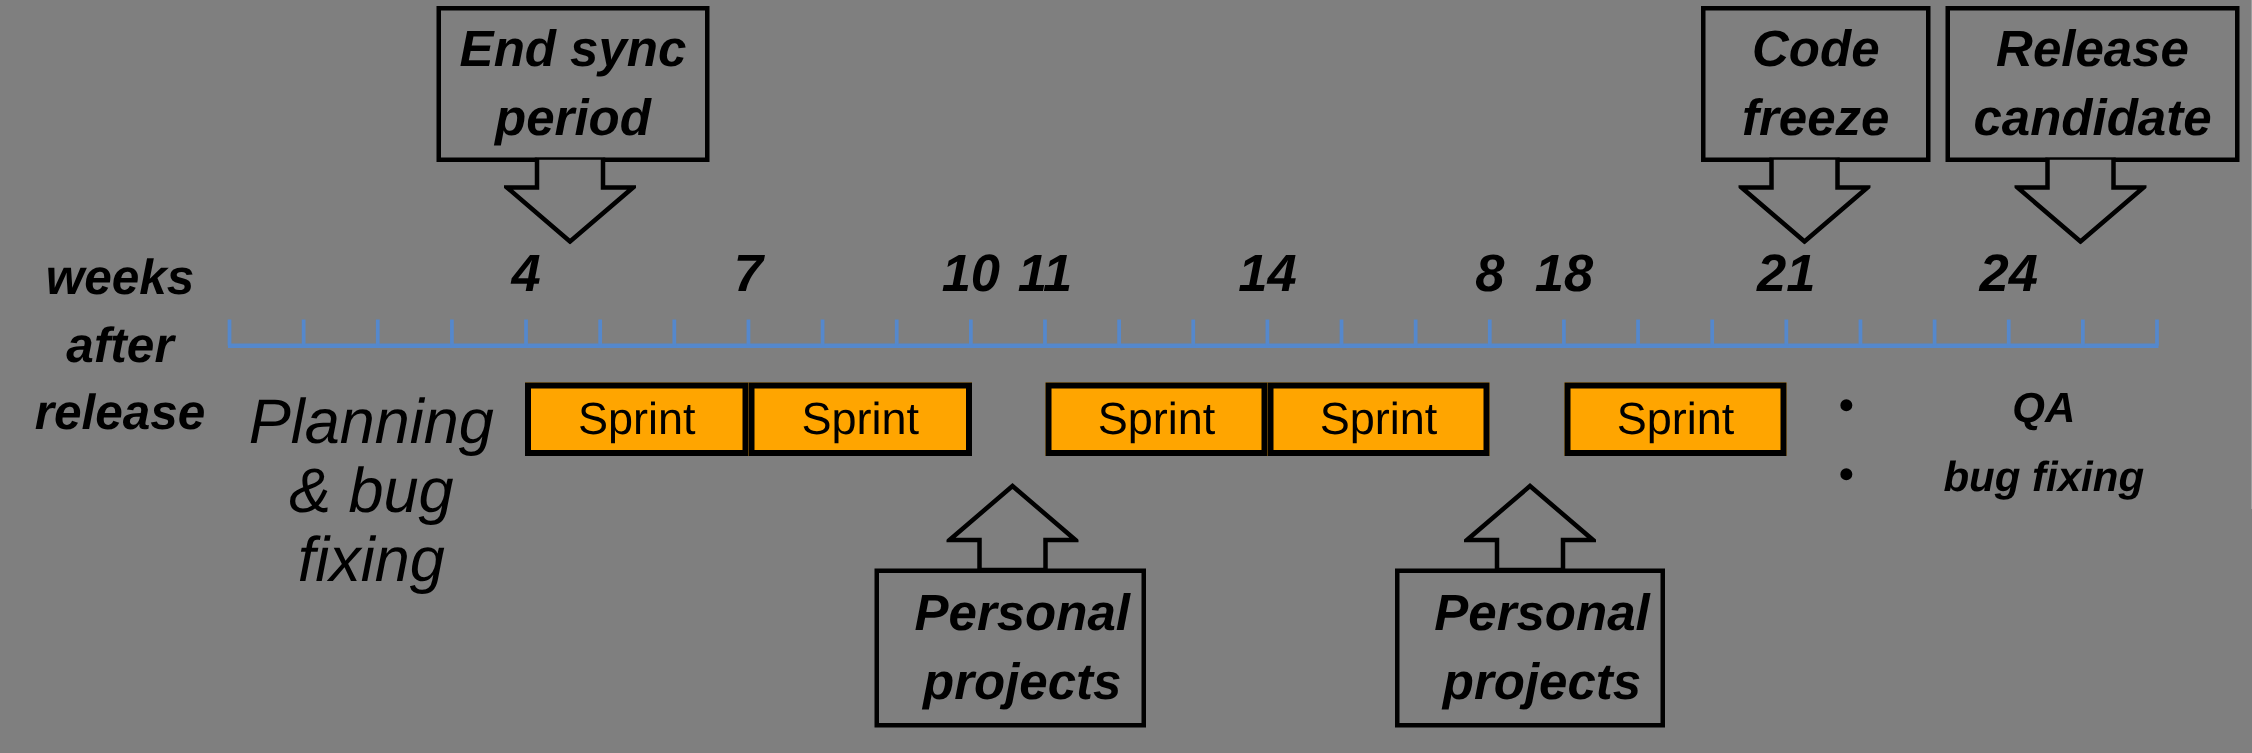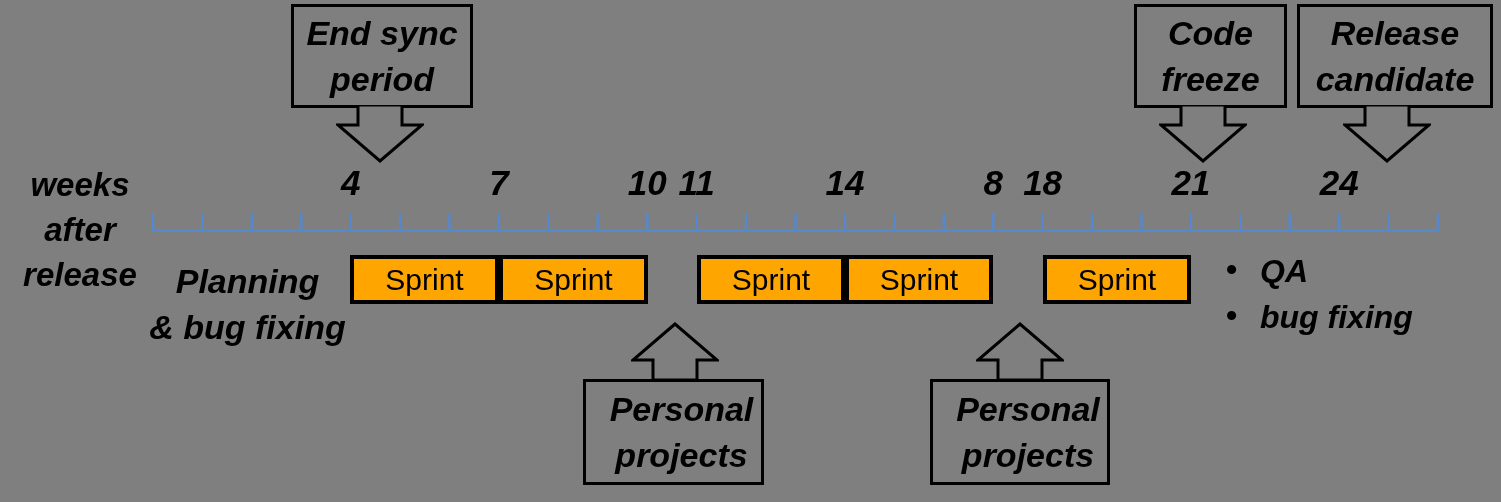--- a/index.html
+++ b/index.html
@@ -53,35 +53,36 @@
   .callout-top{top:4px;height:104px;}
   .callout-bottom{top:379px;height:106px;padding-left:16px;}
 
   .arrow-svg{position:absolute;width:88px;height:58px;}
   .arrow-down{top:105px;}
   .arrow-up{top:322px;}
 
   
   .phase-label{
     position:absolute;left:140px;top:258px;width:215px;
-    font-size:34px;line-height:46px;font-weight:bold;font-style:italic;
+    font-size:42px;line-height:46px;font-weight:normal;font-style:italic;
     text-align:center;
   }
 
   
   .bullet-list{
     position:absolute;left:1222px;top:250px;width:250px;
     margin:0;padding:0;list-style:none;
   }
   .bullet-list li{
     position:relative;
     padding-left:38px;
     margin-bottom:3px;
-    font-size:32px;line-height:43px;font-weight:bold;font-style:italic;
+    font-size:28px;line-height:43px;font-weight:bold;font-style:italic;
     width:205px;
+    text-align:center;
   }
   .bullet-list li::before{
     content:"\2022";
     position:absolute;left:4px;top:-2px;
     font-style:normal;
   }
 </style>
 </head>
 <body>
 

